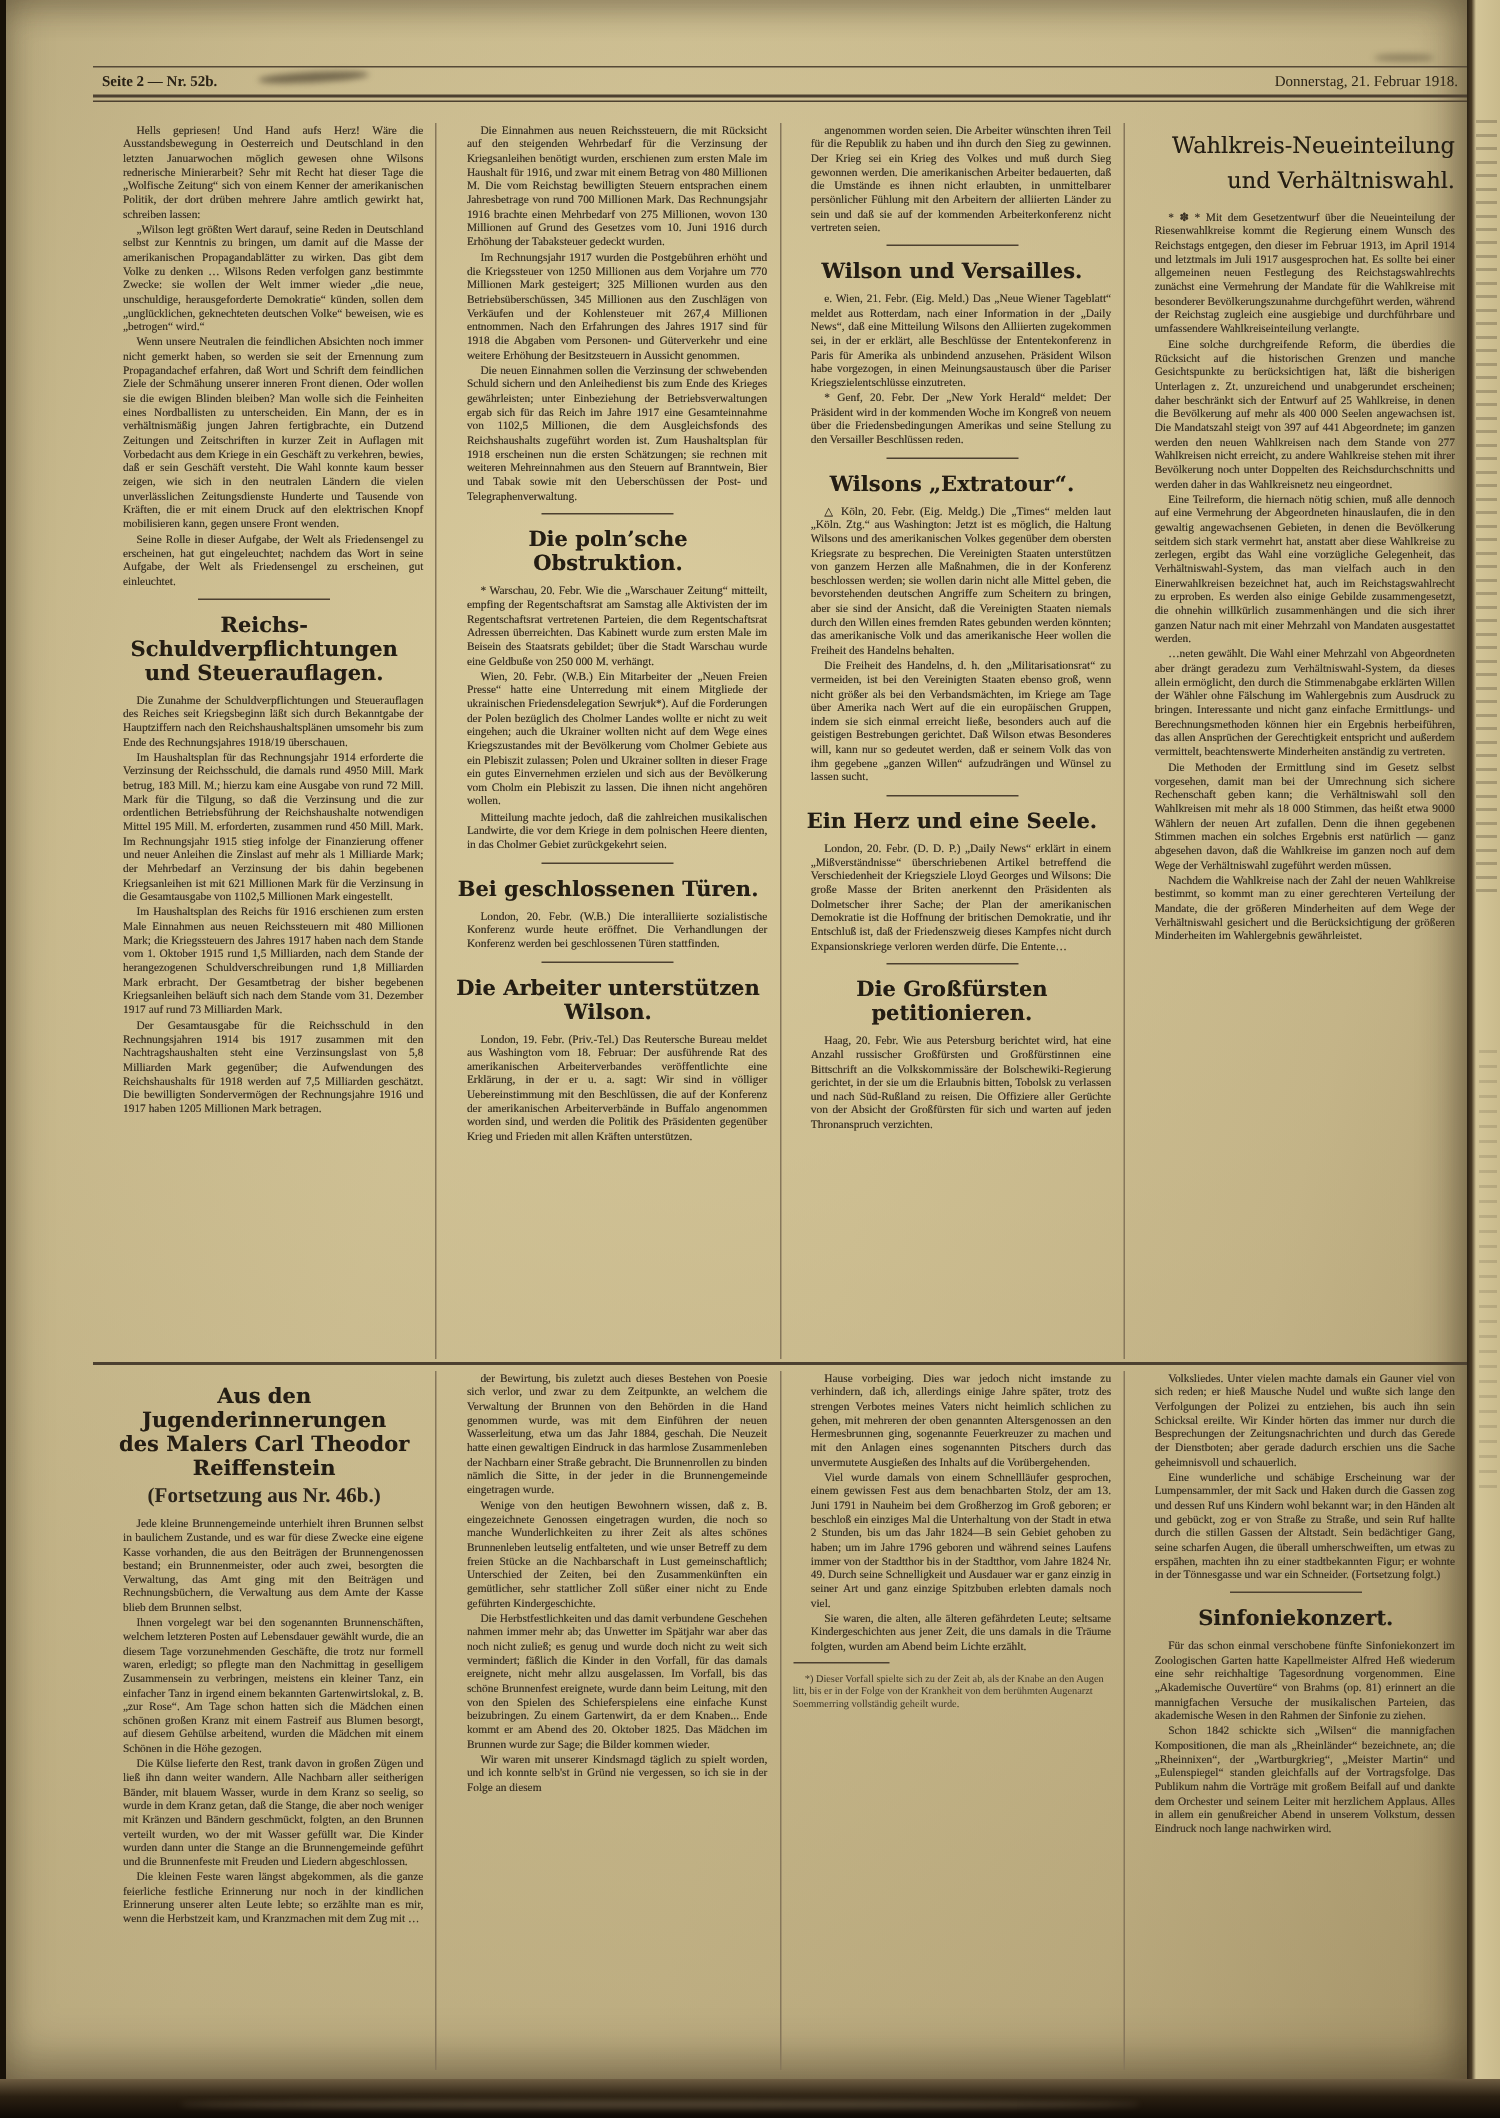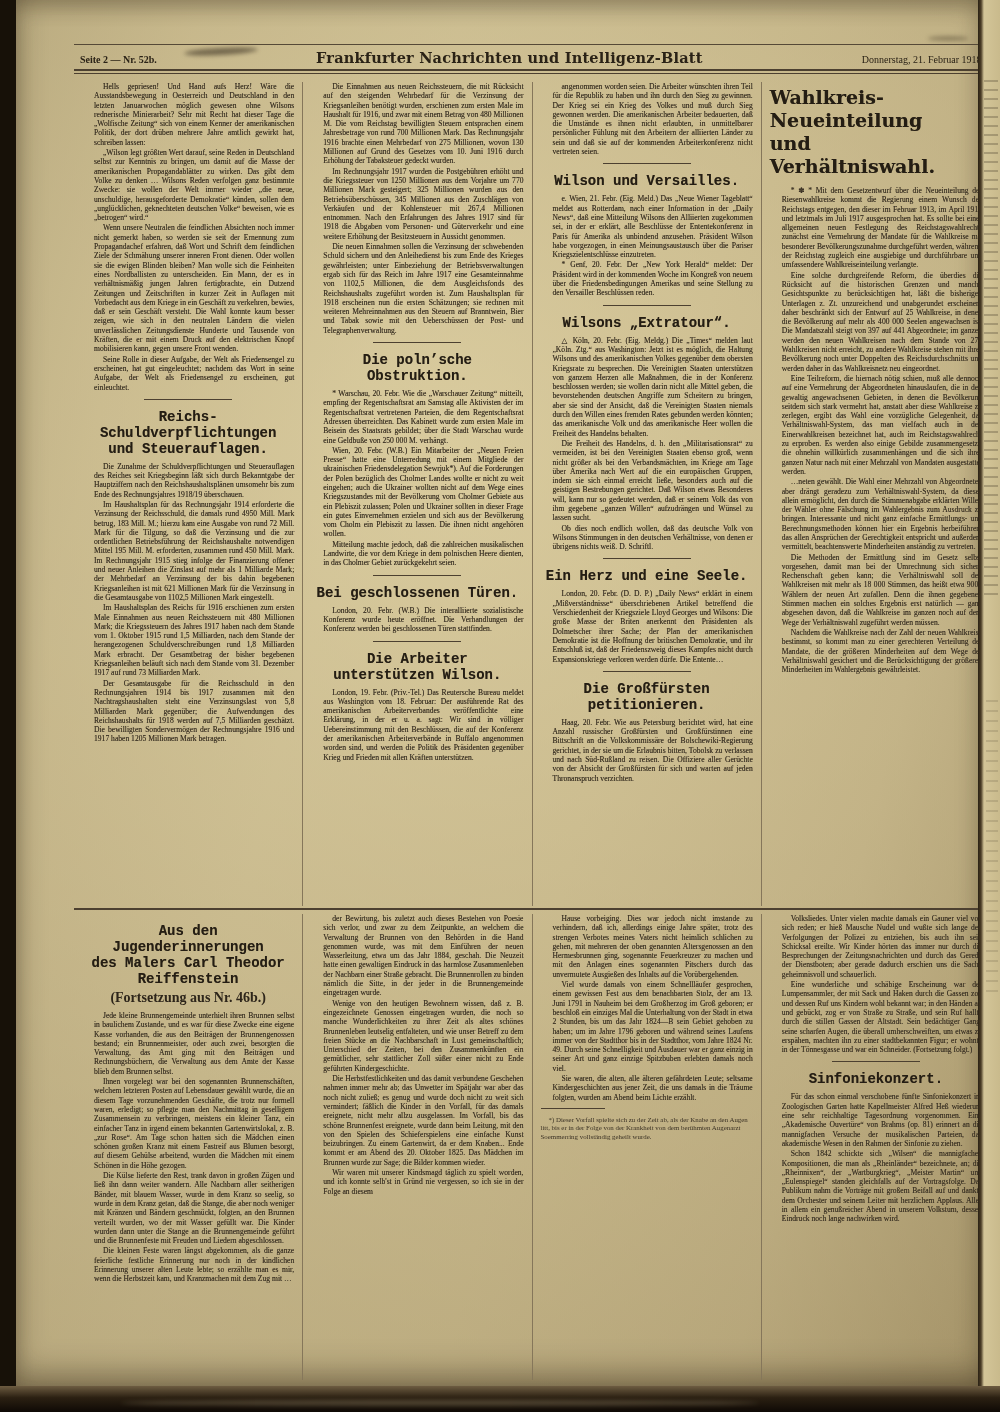--- a/index.html
+++ b/index.html
@@ -3,21 +3,21 @@
 <meta charset="utf-8">
 <style>
   html,body{margin:0;padding:0;}
   body{
     width:1000px;height:1412px;overflow:hidden;position:relative;
     background:#171108;
     font-family:"Liberation Serif","DejaVu Serif",serif;
   }
   
   .sheet{
-    position:absolute;left:16px;top:0;width:978px;height:1390px;overflow:hidden;
+    position:absolute;left:4px;top:0;width:978px;height:1390px;overflow:hidden;
     background:
       radial-gradient(130% 95% at 45% 32%, rgba(226,212,168,.55), rgba(150,132,92,.45) 92%),
       linear-gradient(104deg,#b7a97d 0%,#c8b98b 14%,#cfc193 34%,#ccbd8e 58%,#c3b385 80%,#ab9a6d 97%);
     box-shadow:inset 0 -18px 30px rgba(40,30,15,.35), inset -14px 0 24px rgba(40,30,15,.28), inset 0 10px 18px rgba(60,48,26,.18);
   }
   .smudge{position:absolute;left:168px;top:48px;width:74px;height:7px;border-radius:50%;
     background:rgba(45,36,24,.55);filter:blur(2px);transform:rotate(-3deg);}
   .smudge2{position:absolute;left:912px;top:36px;width:40px;height:5px;border-radius:50%;
     background:rgba(45,36,24,.35);filter:blur(2px);}
   
@@ -49,41 +49,40 @@
   .section-rule{position:absolute;left:58px;top:908px;width:916px;border-top:2px solid #4c4030;}
   .section-bottom{top:914px;height:466px;}
   .col{flex:1 1 0;padding:0 8px;overflow:hidden;color:#3a3124;}
   .col + .col{border-left:1px solid #85765a;}
   .para{
     margin:0 0 1px 12px;font-size:7.6px;line-height:9.3px;text-align:justify;text-indent:9px;
     color:#3a3124;text-shadow:0 0 .4px rgba(52,43,29,.65);
     -webkit-hyphens:auto;hyphens:auto;
   }
   h2,h3{font-family:"DejaVu Serif",serif;color:#241d13;text-shadow:0 0 .4px rgba(36,29,19,.5);}
-  h3{font-size:14px;line-height:16px;font-weight:bold;text-align:center;margin:9px 4px 5px 4px;white-space:pre-line;font-family:Liberation Mono, monospace;}
-  h2{font-size:19px;line-height:23px;font-weight:bold;text-align:left;margin:4px 0 8px 0;white-space:pre-line;}
+  h3{font-size:14px;line-height:16px;font-weight:bold;text-align:center;margin:9px 4px 5px 4px;white-space:pre-line;}
+  h2{font-size:15px;line-height:23px;font-weight:normal;text-align:right;margin:4px 0 8px 0;white-space:pre-line;}
   .subheading{font-size:14px;font-weight:bold;text-align:center;margin:-2px 0 5px 0;color:#2d251a;}
   .sep{width:88px;margin:7px auto;border-top:1px solid #4c4030;}
   .footnote-rule{width:64px;margin:6px 0 2px 0;border-top:1px solid #4c4030;}
   .footnote{font-size:6.9px;line-height:8.4px;text-indent:8px;}
   .article{display:block;}
 </style>
 </head>
 <body>
 
 <div class="sheet">
 
   <div class="smudge"></div>
   <div class="smudge2"></div>
 
   <div class="masthead">
     <div class="mast-rule-top"></div>
     <div class="mast-row">
       <span class="page-info">Seite 2 — Nr. 52b.</span>
-      <span class="paper-title">Frankfurter Nachrichten und Intelligenz-Blatt</span>
       <span class="issue-date">Donnerstag, 21. Februar 1918.</span>
     </div>
     <div class="mast-rule-bottom"></div>
   </div>
 
   <div class="section section-top">
 
     <div class="col">
       <div class="article">
           <p class="para">Hells gepriesen! Und Hand aufs Herz! Wäre die Ausstandsbewegung in Oesterreich und Deutschland in den letzten Januarwochen möglich gewesen ohne Wilsons rednerische Minierarbeit? Sehr mit Recht hat dieser Tage die „Wolfische Zeitung“ sich von einem Kenner der amerikanischen Politik, der dort drüben mehrere Jahre amtlich gewirkt hat, schreiben lassen:</p>
@@ -146,21 +145,20 @@
             <p class="para">e. Wien, 21. Febr. (Eig. Meld.) Das „Neue Wiener Tageblatt“ meldet aus Rotterdam, nach einer Information in der „Daily News“, daß eine Mitteilung Wilsons den Alliierten zugekommen sei, in der er erklärt, alle Beschlüsse der Ententekonferenz in Paris für Amerika als unbindend anzusehen. Präsident Wilson habe vorgezogen, in einen Meinungsaustausch über die Pariser Kriegszielentschlüsse einzutreten.</p>
             <p class="para">* Genf, 20. Febr. Der „New York Herald“ meldet: Der Präsident wird in der kommenden Woche im Kongreß von neuem über die Friedensbedingungen Amerikas und seine Stellung zu den Versailler Beschlüssen reden.</p>
           </div>
       </div>
       <div class="sep"></div>
       <div class="article">
         <h3>Wilsons „Extratour“.</h3>
         <div>
             <p class="para">△ Köln, 20. Febr. (Eig. Meldg.) Die „Times“ melden laut „Köln. Ztg.“ aus Washington: Jetzt ist es möglich, die Haltung Wilsons und des amerikanischen Volkes gegenüber dem obersten Kriegsrate zu besprechen. Die Vereinigten Staaten unterstützen von ganzem Herzen alle Maßnahmen, die in der Konferenz beschlossen werden; sie wollen darin nicht alle Mittel geben, die bevorstehenden deutschen Angriffe zum Scheitern zu bringen, aber sie sind der Ansicht, daß die Vereinigten Staaten niemals durch den Willen eines fremden Rates gebunden werden könnten; das amerikanische Volk und das amerikanische Heer wollen die Freiheit des Handelns behalten.</p>
             <p class="para">Die Freiheit des Handelns, d. h. den „Militarisationsrat“ zu vermeiden, ist bei den Vereinigten Staaten ebenso groß, wenn nicht größer als bei den Verbandsmächten, im Kriege am Tage über Amerika nach Wert auf die ein europäischen Gruppen, indem sie sich einmal erreicht ließe, besonders auch auf die geistigen Bestrebungen gerichtet. Daß Wilson etwas Besonderes will, kann nur so gedeutet werden, daß er seinem Volk das von ihm gegebene „ganzen Willen“ aufzudrängen und Wünsel zu lassen sucht.</p>
-            <p class="para">Ob dies noch endlich wollen, daß das deutsche Volk von Wilsons Stimmungen in den deutschen Verhältnisse, von denen er übrigens nichts weiß.   D. Schriftl.</p>
           </div>
       </div>
       <div class="sep"></div>
       <div class="article">
         <h3>Ein Herz und eine Seele.</h3>
         <div>
             <p class="para">London, 20. Febr. (D. D. P.) „Daily News“ erklärt in einem „Mißverständnisse“ überschriebenen Artikel betreffend die Verschiedenheit der Kriegsziele Lloyd Georges und Wilsons: Die große Masse der Briten anerkennt den Präsidenten als Dolmetscher ihrer Sache; der Plan der amerikanischen Demokratie ist die Hoffnung der britischen Demokratie, und ihr Entschluß ist, daß der Friedenszweig dieses Kampfes nicht durch Expansionskriege verloren werden dürfe. Die Entente…</p>
           </div>
       </div>
       <div class="sep"></div>

